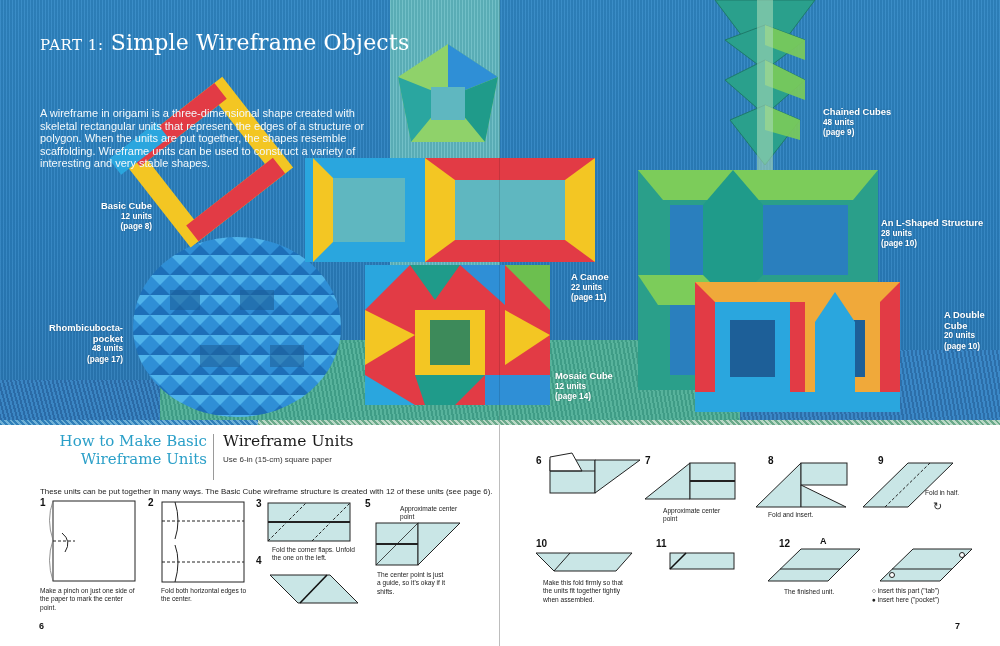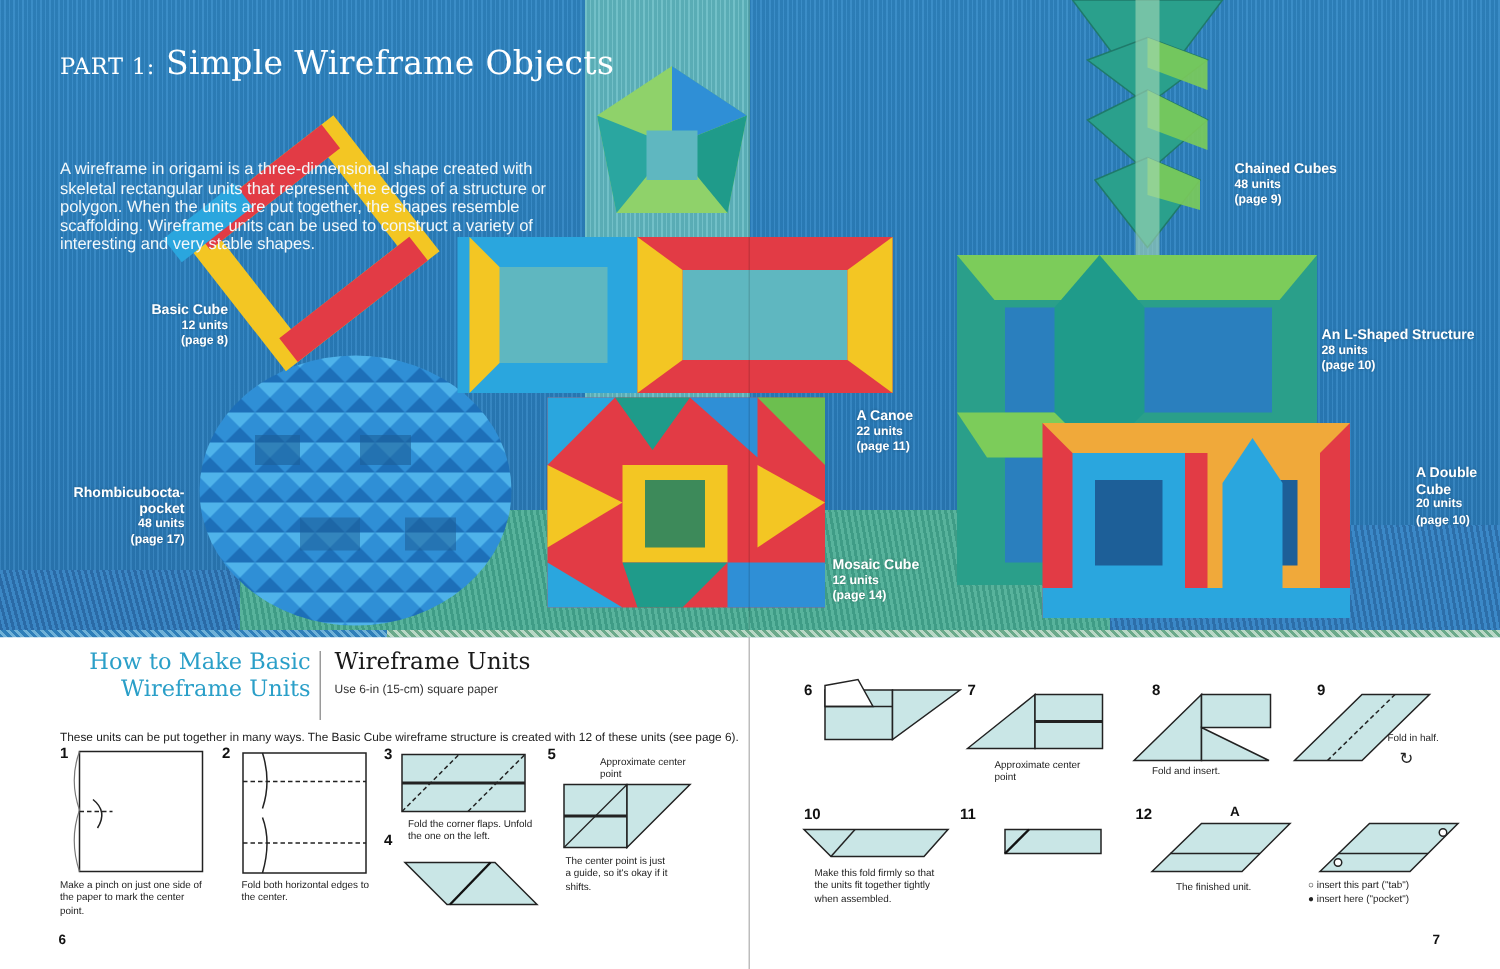--- a/index.html
+++ b/index.html
@@ -325,27 +325,27 @@
   <div class="cap" style="left:425px;top:64px">Fold in half.</div>
   <div class="cap" style="left:433px;top:77px;font-size:11px">↻</div>
 
   <div class="step-num" style="left:36px;top:113px">10</div>
   <svg class="dg" style="left:36px;top:128px" width="100" height="20">
     <polygon points="0,0 96,0 80,18 18,18" fill="#c9e6e6" stroke="#222"></polygon>
     <line x1="18" y1="18" x2="34" y2="0" stroke="#222"></line>
   </svg>
   <div class="cap" style="left:43px;top:154px;width:90px">Make this fold firmly so that the units fit together tightly when assembled.</div>
 
-  <div class="step-num" style="left:140px;top:113px">11</div>
+  <div class="step-num" style="left:156px;top:113px">11</div>
   <svg class="dg" style="left:170px;top:128px" width="80" height="20">
     <rect x="0" y="0" width="64" height="16" fill="#c9e6e6" stroke="#222"></rect>
     <line x1="0" y1="16" x2="16" y2="0" stroke="#111" stroke-width="1.6"></line>
   </svg>
 
-  <div class="step-num" style="left:257px;top:113px">12</div>
+  <div class="step-num" style="left:279px;top:113px">12</div>
   <div class="step-num" style="left:320px;top:111px;font-size:9px">A</div>
   <svg class="dg" style="left:268px;top:124px" width="92" height="34">
     <polygon points="0,32 33,0 92,0 60,32" fill="#c9e6e6" stroke="#222"></polygon>
     <line x1="12" y1="20" x2="72" y2="20" stroke="#222"></line>
   </svg>
   <div class="cap" style="left:284px;top:163px">The finished unit.</div>
 
   <svg class="dg" style="left:380px;top:124px" width="92" height="34">
     <polygon points="0,32 33,0 92,0 60,32" fill="#c9e6e6" stroke="#222"></polygon>
     <line x1="12" y1="20" x2="72" y2="20" stroke="#222"></line>

